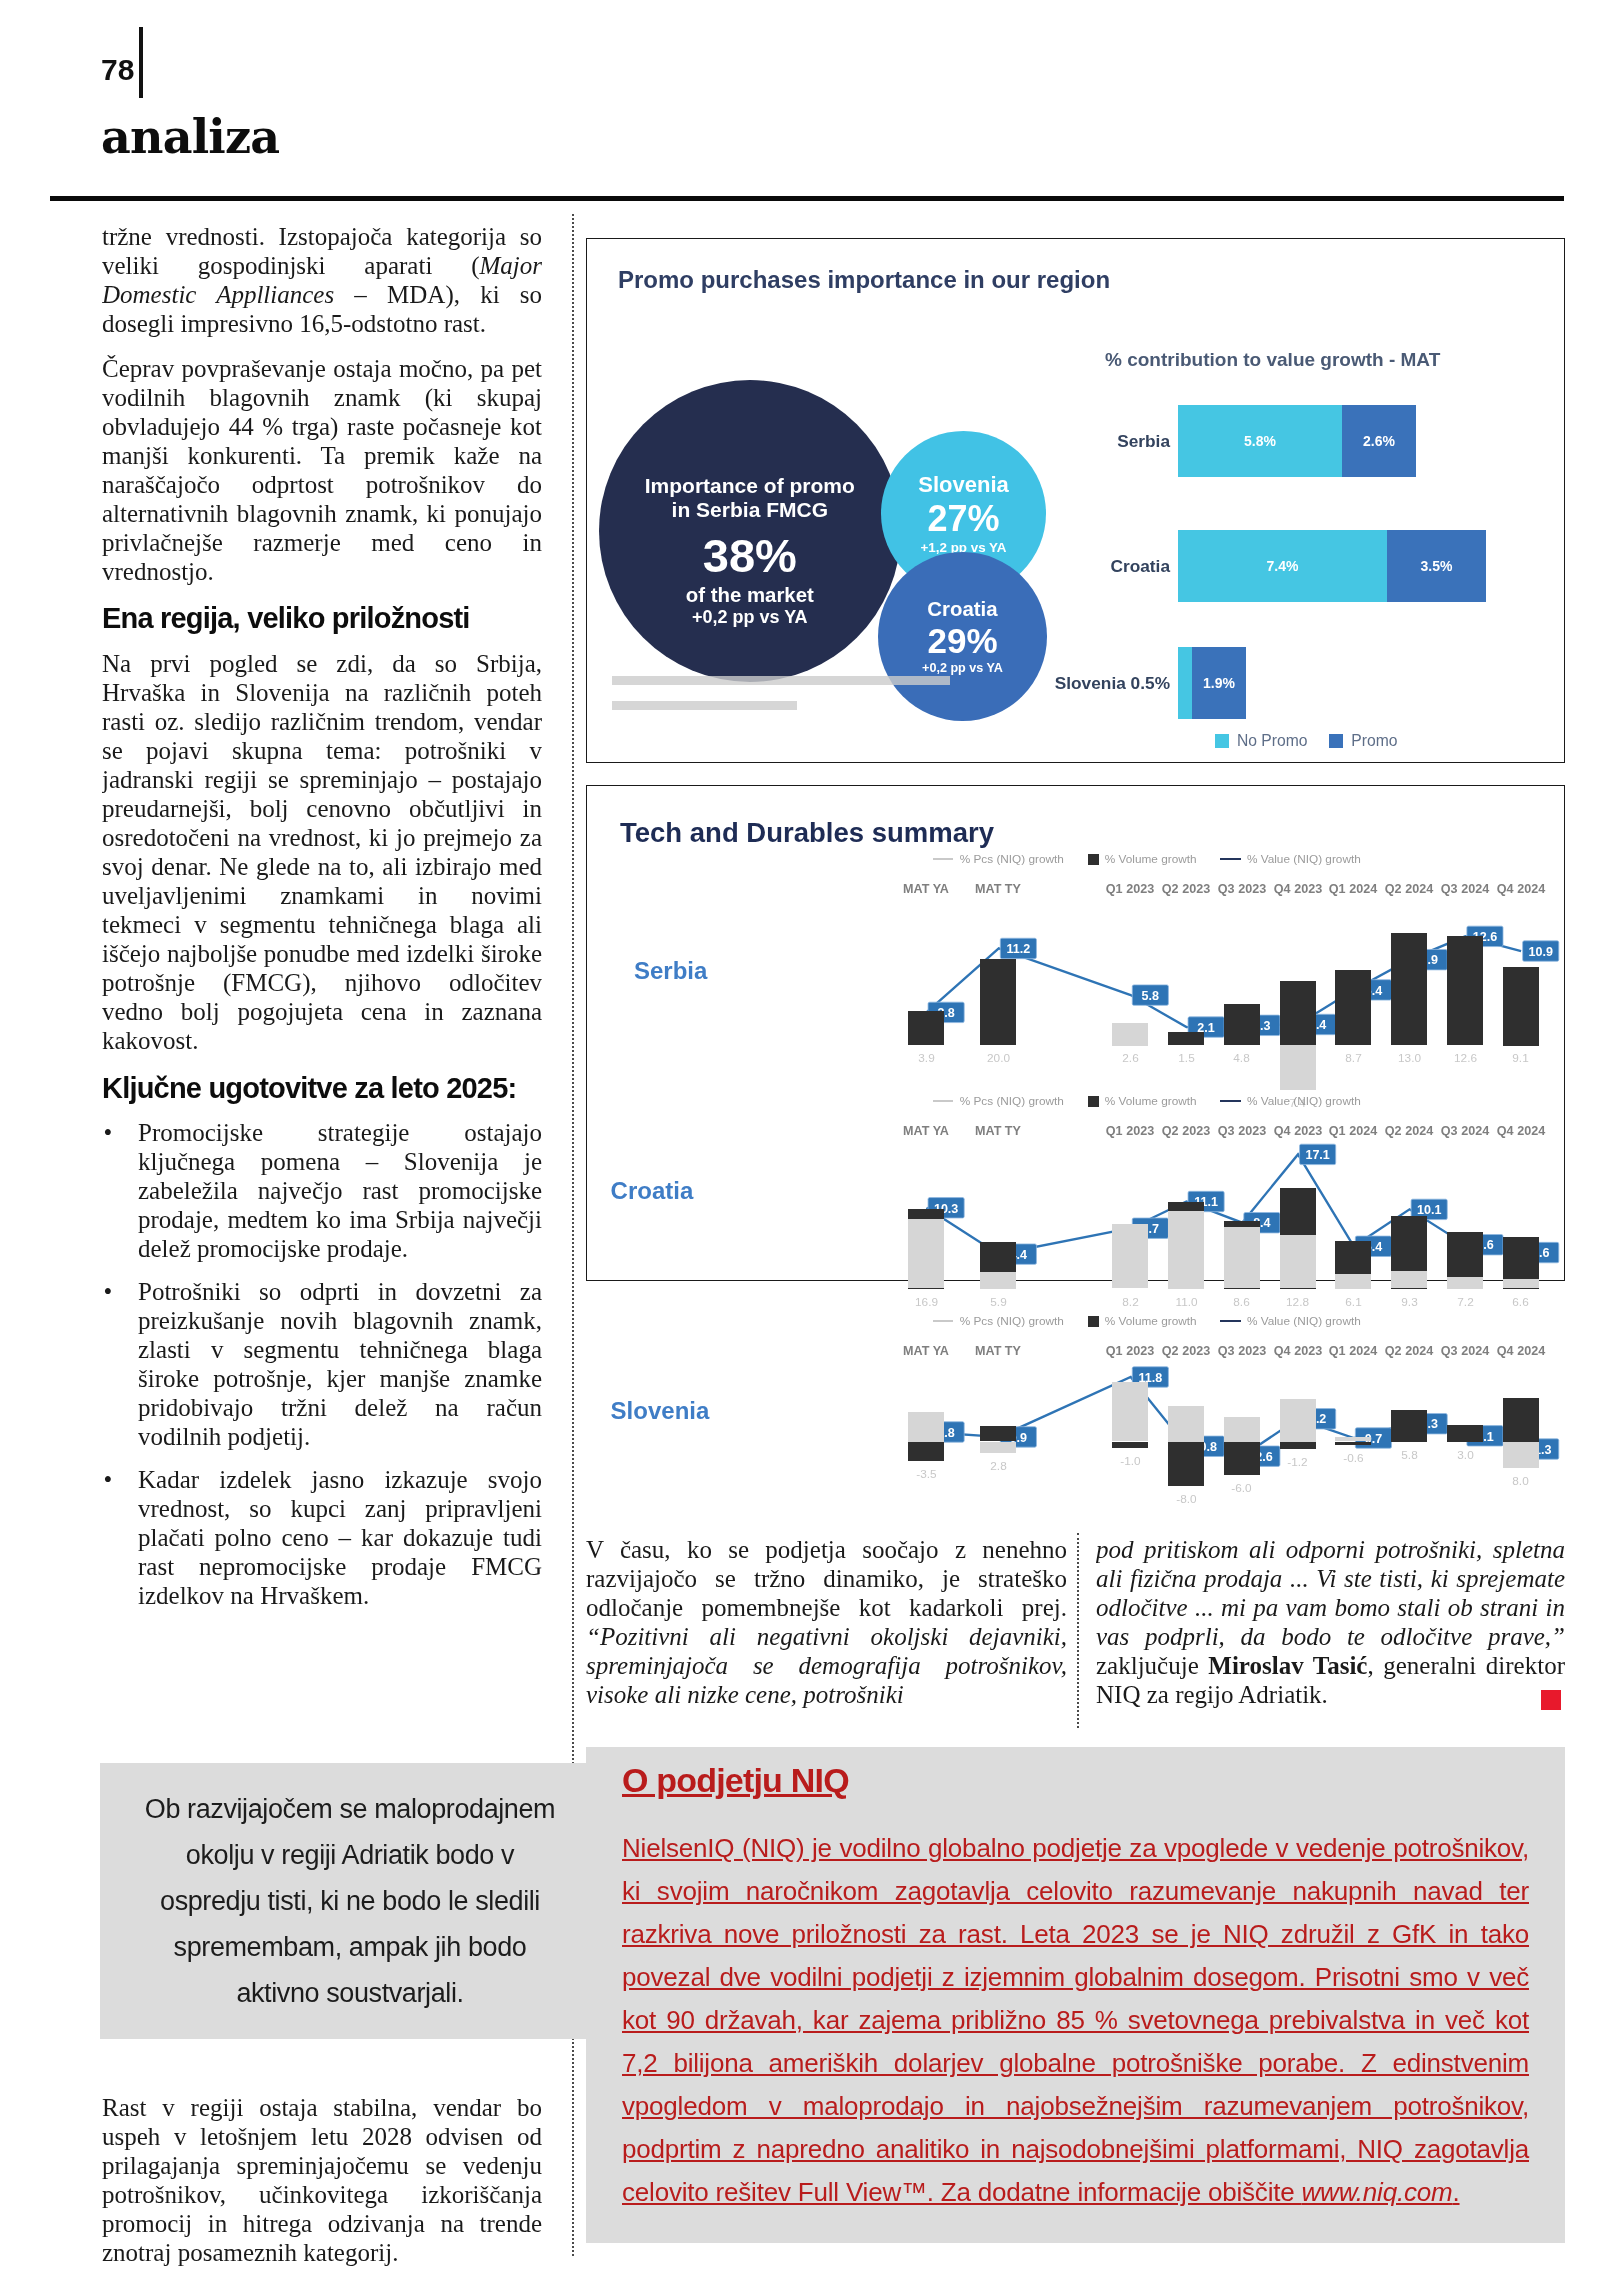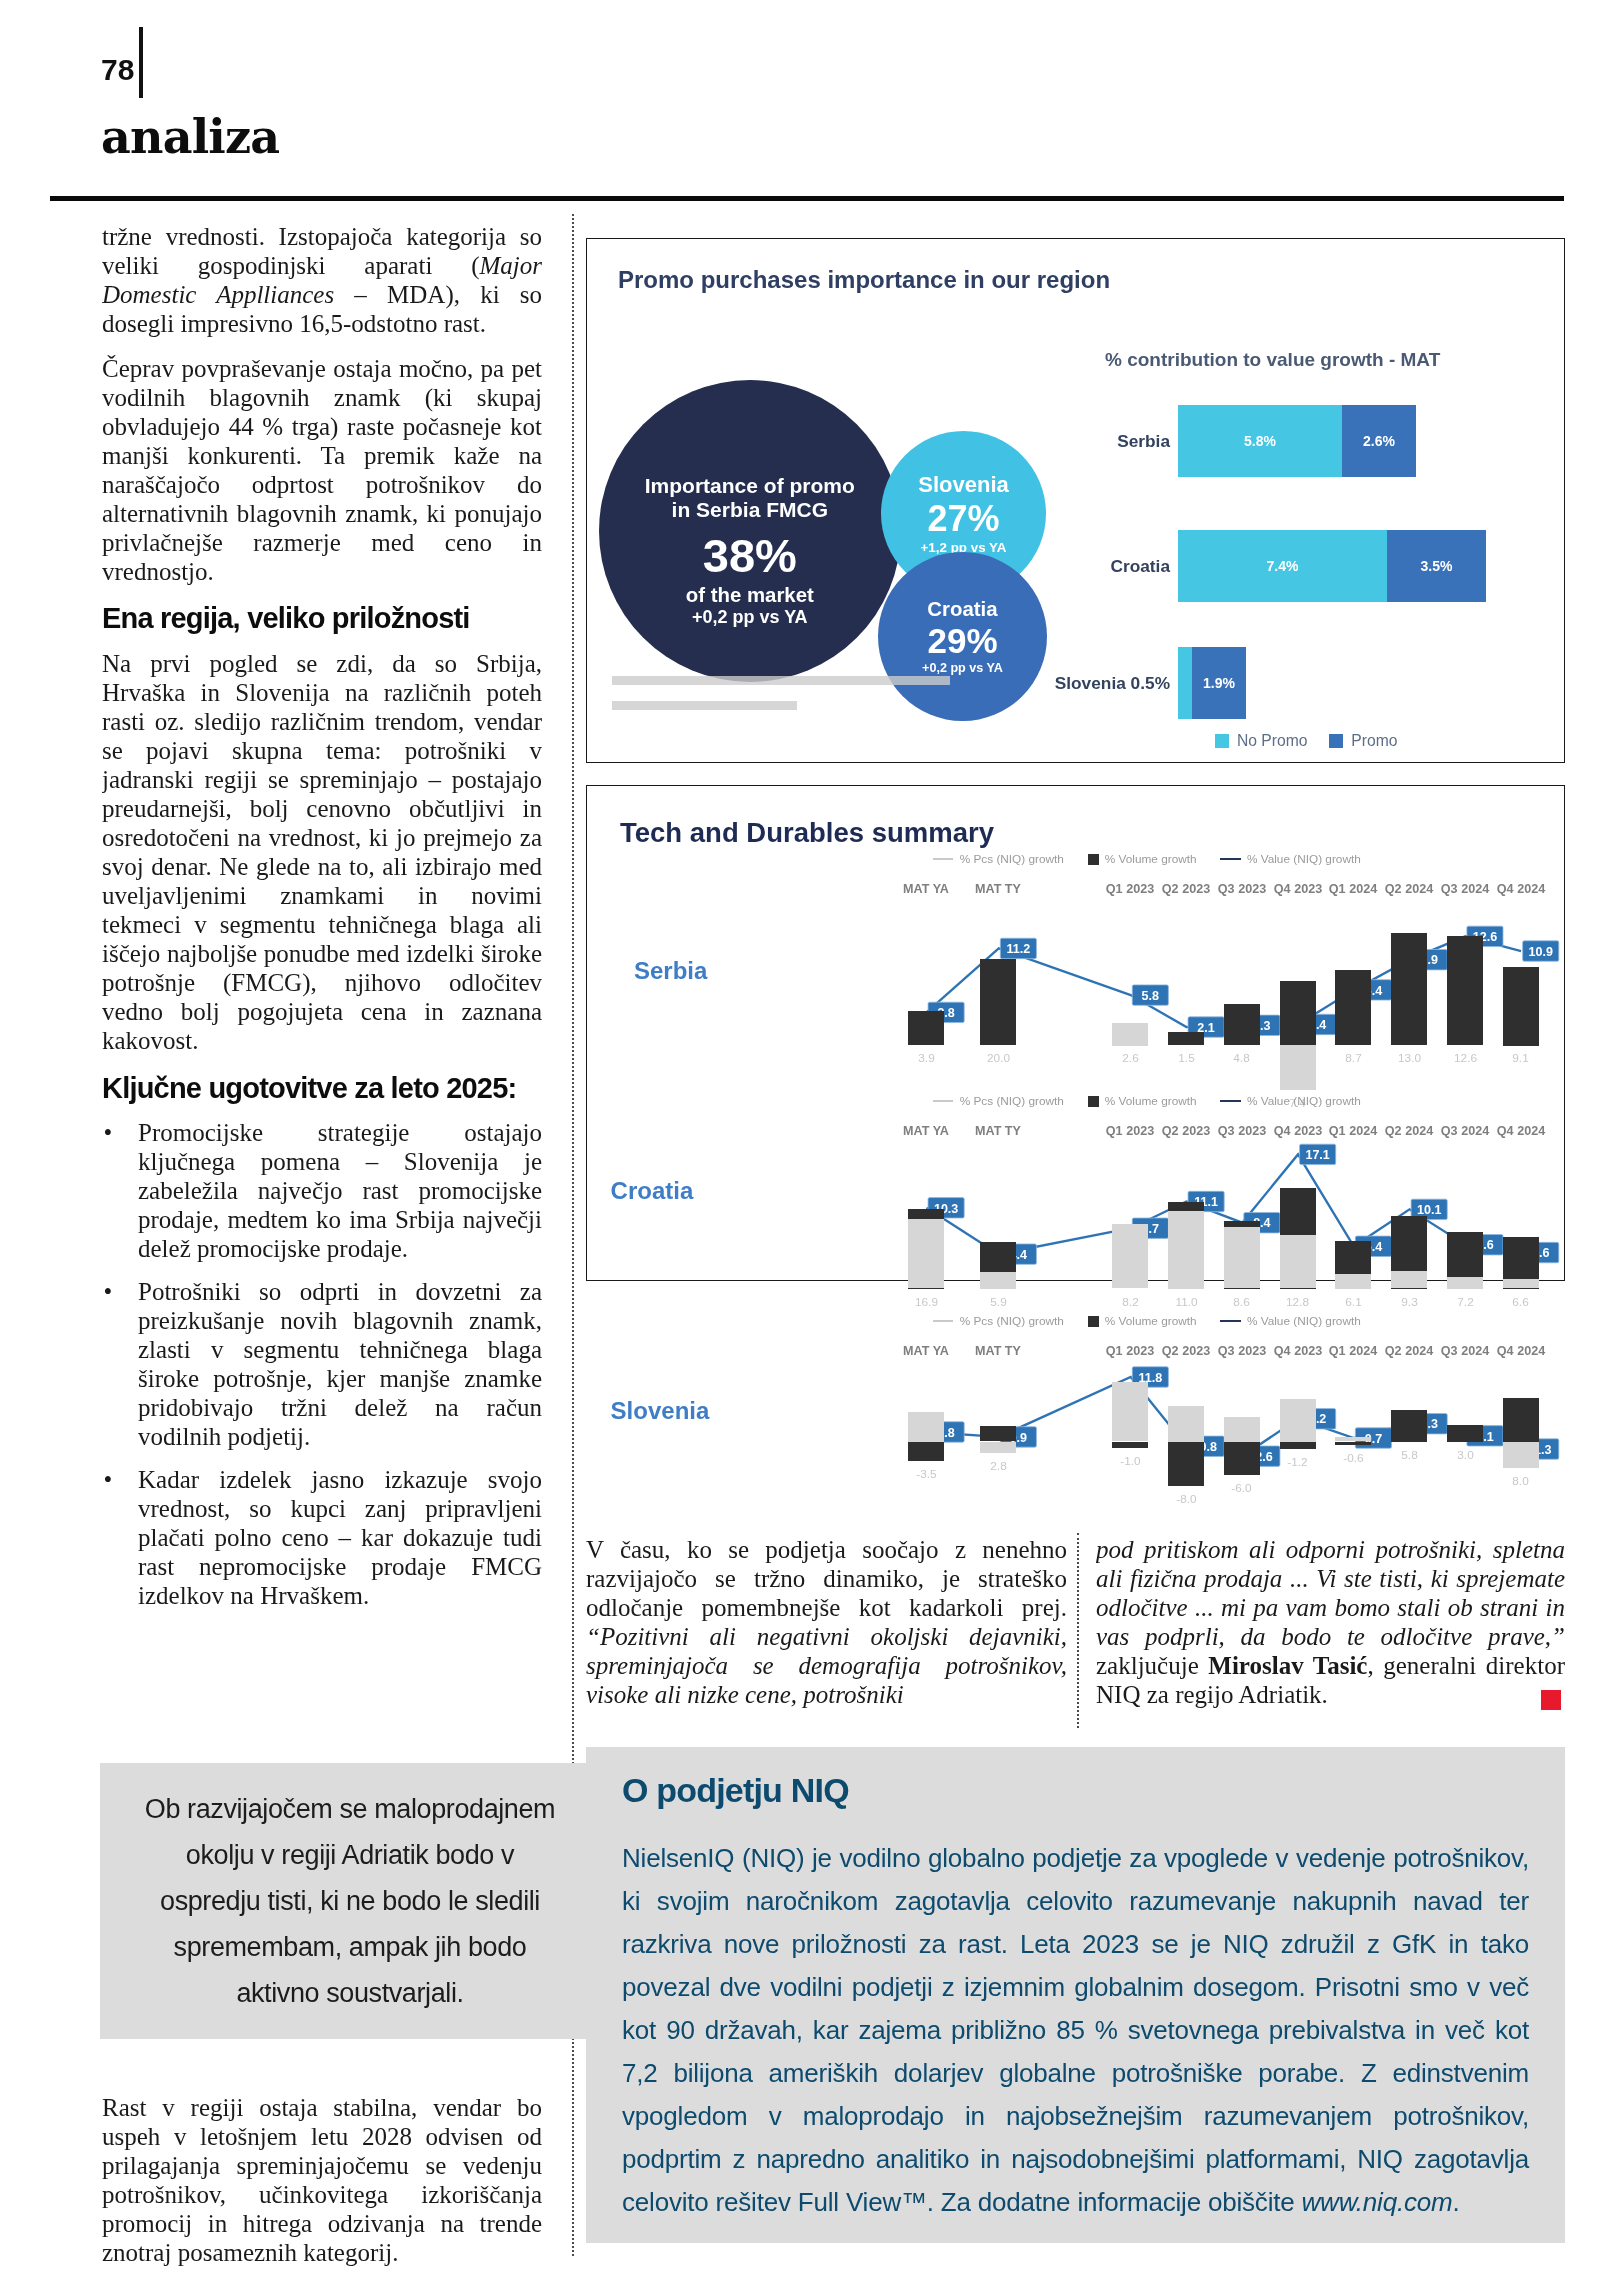--- a/index.html
+++ b/index.html
@@ -22,21 +22,21 @@
   
   .col{font-size:25px;line-height:29px;text-align:justify;overflow-wrap:break-word;}
   .col p{margin:0 0 15.7px 0;}
   .subhead{font-family:"Liberation Sans",sans-serif;font-weight:bold;font-size:29px;line-height:35px;
            letter-spacing:-0.8px;color:#0d0d0d;margin:11px 0 12.6px 0;text-align:left;}
   ul.bullets{list-style:none;margin:0;padding:0;}
   ul.bullets li{position:relative;padding-left:36px;margin-bottom:14px;}
   ul.bullets li .dot{position:absolute;left:1.6px;top:0;}
   .graybox{background:#dcdcdc;font-family:"Liberation Sans",sans-serif;font-size:27px;line-height:46px;
            text-align:center;color:#1c1c1c;display:flex;align-items:center;justify-content:center;letter-spacing:-0.4px;}
-  .niqbox{background:#dcdcdc;font-family:"Liberation Sans",sans-serif;color:#0c4a6e;padding:24px 36px;box-sizing:border-box;}
+  .niqbox{background:#dcdcdc;font-family:"Liberation Sans",sans-serif;color:#b91c1c;padding:14px 36px;box-sizing:border-box;text-decoration:underline;}
   .niqbox h3{margin:0 0 27px 0;font-size:34px;letter-spacing:-0.8px;}
   .niqbox .niqtext{font-size:26px;line-height:43px;text-align:justify;letter-spacing:-0.2px;}
   .endsquare{width:20.4px;height:20.4px;background:#e8192c;}
   
   .chartbox{border:1.6px solid #1a1a1a;background:#fff;box-sizing:border-box;}
   .c-title{font-family:"Liberation Sans",sans-serif;font-weight:bold;color:#2f3e63;}
   .bubble{border-radius:50%;color:#fff;font-family:"Liberation Sans",sans-serif;text-align:center;
           display:flex;flex-direction:column;align-items:center;justify-content:center;}
   .bubble .b-name{font-weight:bold;}
   .bubble .b-val{font-weight:bold;}

